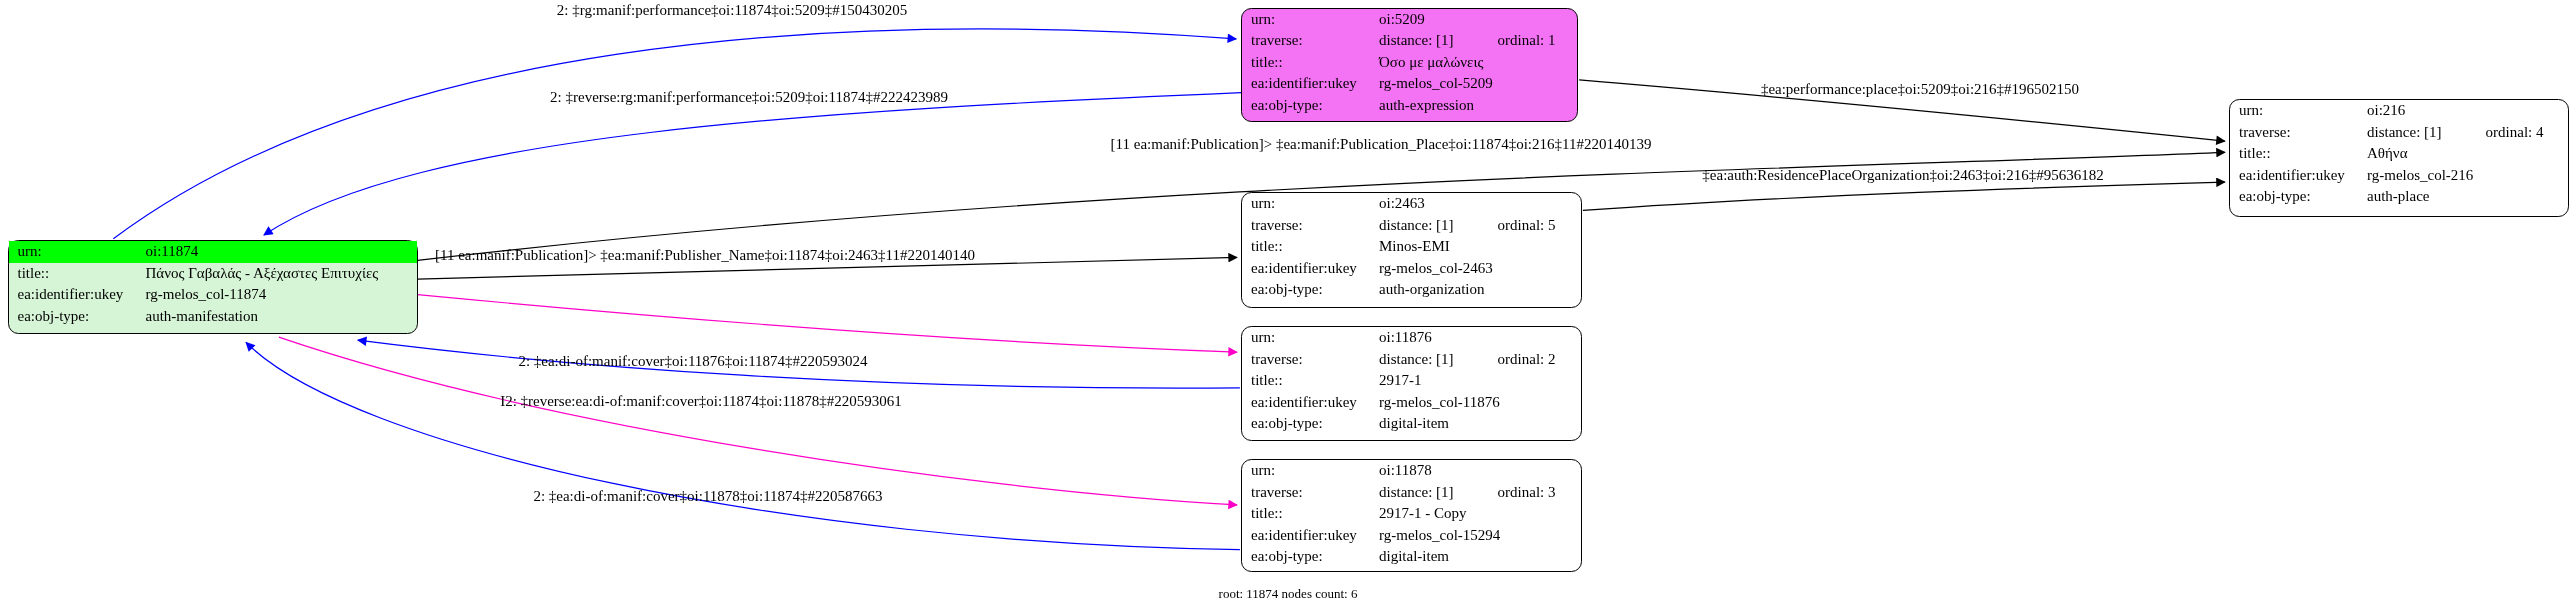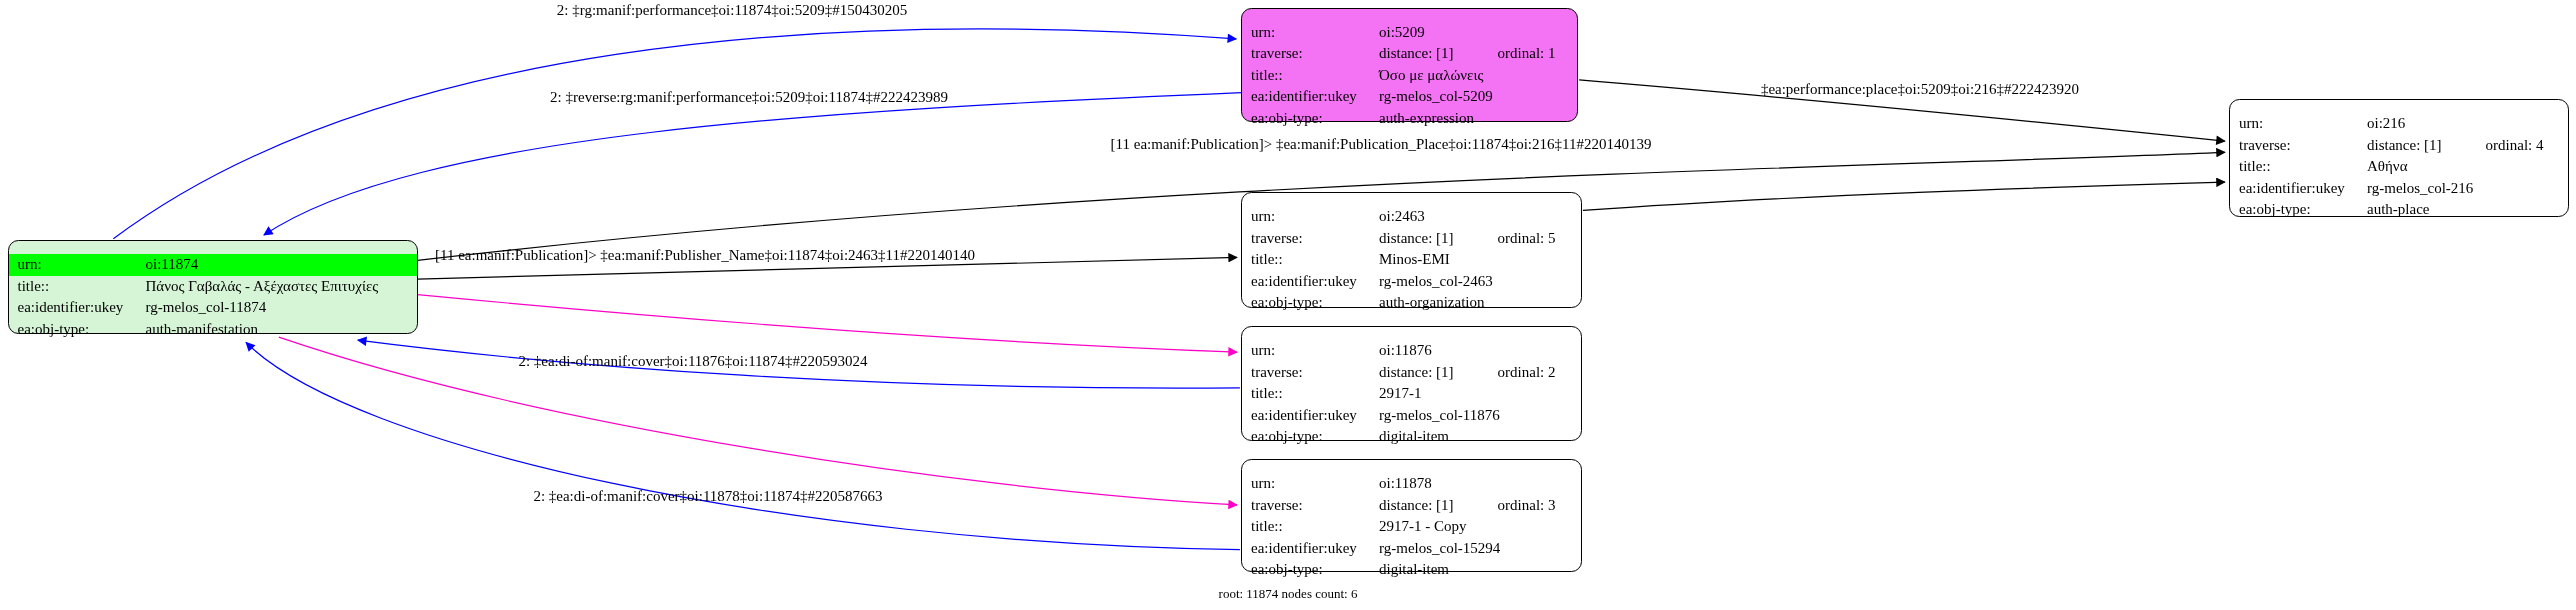--- a/index.html
+++ b/index.html
@@ -4,21 +4,21 @@
 <style>
   html,body { margin:0; padding:0; background:#ffffff; }
   .canvas {
     position:relative; width:2576px; height:611px; background:#ffffff;
     font-family:"Liberation Serif","DejaVu Serif",serif; color:#000;
     overflow:hidden;
   }
   svg.edges { position:absolute; left:0; top:0; }
   .node {
     position:absolute; box-sizing:border-box; background:#ffffff;
-    border:1.1px solid #000; border-radius:10.4px; padding:13px 0;
+    border:1.1px solid #000; border-radius:10.4px; padding:0 0;
     font-size:15px;
   }
   .node.root { background:#d6f5d6; border-width:1.5px; }
   .node.expr { background:#f473f4; }
   .nrow { display:flex; line-height:21.6px; padding:0 9px; }
   .nrow.hl { background:#00ff00; }
   .nk { flex:0 0 auto; width:128px; }
   .nv { white-space:nowrap; }
   .nv2 { margin-left:44px; }
   .elabel {
@@ -56,23 +56,25 @@
     <path d="M 560 374 C 960 362, 1360 352, 1659 345" fill="none" stroke-width="1.6" marker-end="url(#arrow-black)" stroke="#000000"></path>
     <path d="M 560 395 C 950 432, 1330 460, 1659 472" fill="none" stroke-width="1.6" marker-end="url(#arrow-magenta)" stroke="#ff00c8"></path>
     <path d="M 1663 520 C 1180 524, 760 492, 480 456" fill="none" stroke-width="1.6" marker-end="url(#arrow-blue)" stroke="#0000ff"></path>
     <path d="M 374 452 C 720 570, 1280 655, 1659 677" fill="none" stroke-width="1.6" marker-end="url(#arrow-magenta)" stroke="#ff00c8"></path>
     <path d="M 1663 737 C 1050 728, 470 600, 330 459" fill="none" stroke-width="1.6" marker-end="url(#arrow-blue)" stroke="#0000ff"></path>
   </svg>
 
   <div class="elabel" style="left:732px;top:2.2px">2: ‡rg:manif:performance‡oi:11874‡oi:5209‡#150430205</div>
   <div class="elabel" style="left:749px;top:89px">2: ‡reverse:rg:manif:performance‡oi:5209‡oi:11874‡#222423989</div>
   <div class="elabel" style="left:1381px;top:136px">[11 ea:manif:Publication]&gt; ‡ea:manif:Publication_Place‡oi:11874‡oi:216‡11#220140139</div>
-  <div class="elabel" style="left:1920px;top:81px">‡ea:performance:place‡oi:5209‡oi:216‡#222423920</div>
+  <div class="elabel" style="left:1920px;top:81px">‡ea:performance:place‡oi:5209‡oi:216‡#196502150</div>
+  <div class="elabel" style="left:1903px;top:167px">‡ea:auth:ResidencePlaceOrganization‡oi:2463‡oi:216‡#95636182</div>
   <div class="elabel" style="left:705px;top:247px">[11 ea:manif:Publication]&gt; ‡ea:manif:Publisher_Name‡oi:11874‡oi:2463‡11#220140140</div>
   <div class="elabel" style="left:693px;top:353px">2: ‡ea:di-of:manif:cover‡oi:11876‡oi:11874‡#220593024</div>
+  <div class="elabel" style="left:701px;top:393px">I2: ‡reverse:ea:di-of:manif:cover‡oi:11874‡oi:11878‡#220593061</div>
   <div class="elabel" style="left:708px;top:488px">2: ‡ea:di-of:manif:cover‡oi:11878‡oi:11874‡#220587663</div>
 
   <div class="node root" style="left:7.5px;top:240px;width:410px;height:94px">
     <div class="nrow hl">
       <span class="nk">urn:</span>
       <span class="nv">oi:11874</span>
     </div>
     <div class="nrow">
       <span class="nk">title::</span>
       <span class="nv">Πάνος Γαβαλάς - Αξέχαστες Επιτυχίες</span>

